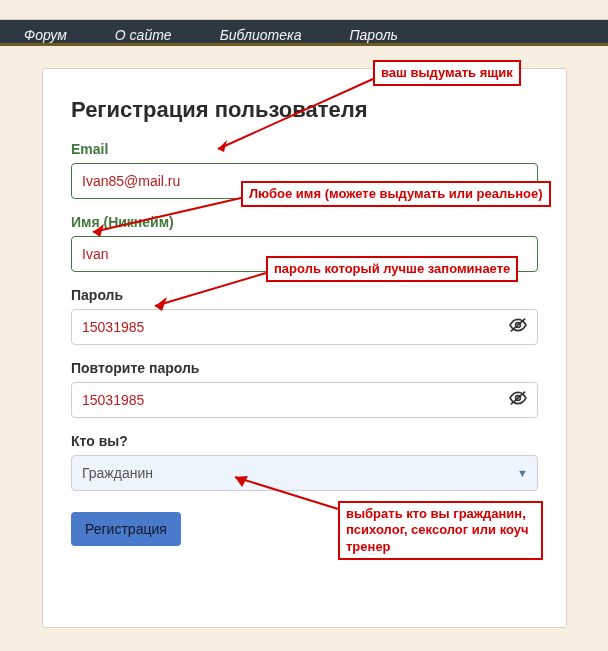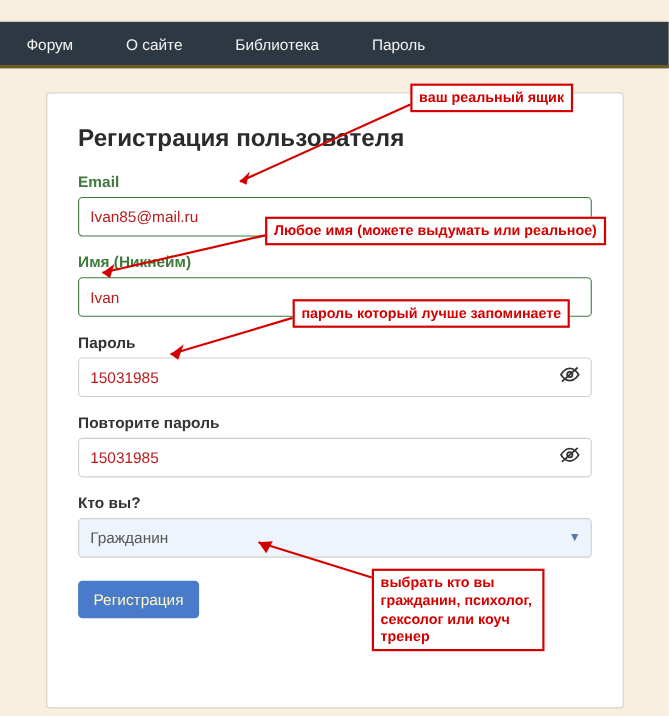--- a/index.html
+++ b/index.html
@@ -11,24 +11,25 @@
     position: relative;
     overflow: hidden;
   }
   .topbar-spacer {
     height: 20px;
     background: #f8efe0;
     border-bottom: 1px solid #cfc7b8;
   }
   .navbar {
     background: #2d3842;
-    height: 42px;
+    height: 26px;
     display: flex;
-    align-items: center;
+    align-items: flex-end;
     border-bottom: 3px solid #6f5a1f;
+    font-style: italic;
   }
   .nav-item {
     color: #f3f3f3;
     font-size: 14px;
     padding: 0 24px;
     display: flex;
     align-items: center;
     cursor: pointer;
   }
   .content-wrap {
@@ -95,21 +96,21 @@
     position: absolute;
     right: 10px;
     top: 50%;
     transform: translateY(-50%);
     color: #5b78a3;
     pointer-events: none;
     font-size: 11px;
   }
   .submit-btn {
     background: #4a7bcb;
-    color: #fef9c3;
+    color: #0f172a;
     border: none;
     border-radius: 4px;
     padding: 9px 14px;
     font-size: 14px;
     cursor: pointer;
     margin-top: 6px;
   }
   .annot {
     position: absolute;
     border: 2px solid #d40000;
@@ -190,24 +191,24 @@
         <select class="select">
           <option>Гражданин</option>
         </select>
         <span class="select-caret">▼</span>
       </div>
     </div>
 
     <button class="submit-btn">Регистрация</button>
 
     
-    <div class="annot" style="left:330px; top:-9px;">ваш реальный ящик</div>
+    <div class="annot" style="left:330px; top:-9px;">ваш выдумать ящик</div>
     <div class="annot" style="left:198px; top:112px; white-space:nowrap;">Любое имя (можете выдумать или реальное)</div>
     <div class="annot" style="left:223px; top:187px; white-space:nowrap;">пароль который лучше запоминаете</div>
-    <div class="annot" style="left:295px; top:432px; width:157px;">выбрать кто вы гражданин, психолог, сексолог или коуч тренер</div>
+    <div class="annot" style="left:295px; top:432px; width:205px;">выбрать кто вы гражданин, психолог, сексолог или коуч тренер</div>
 
     
     <svg class="arrow" style="left:0;top:0;width:525px;height:560px;">
 
       <line x1="330" y1="10" x2="175" y2="80" stroke="#d40000" stroke-width="2"></line>
       <path class="head" d="M175 80 L184 71 L181 83 Z"></path>
 
       <line x1="198" y1="129" x2="50" y2="163" stroke="#d40000" stroke-width="2"></line>
       <path class="head" d="M50 163 L61 155 L57 168 Z"></path>
 

